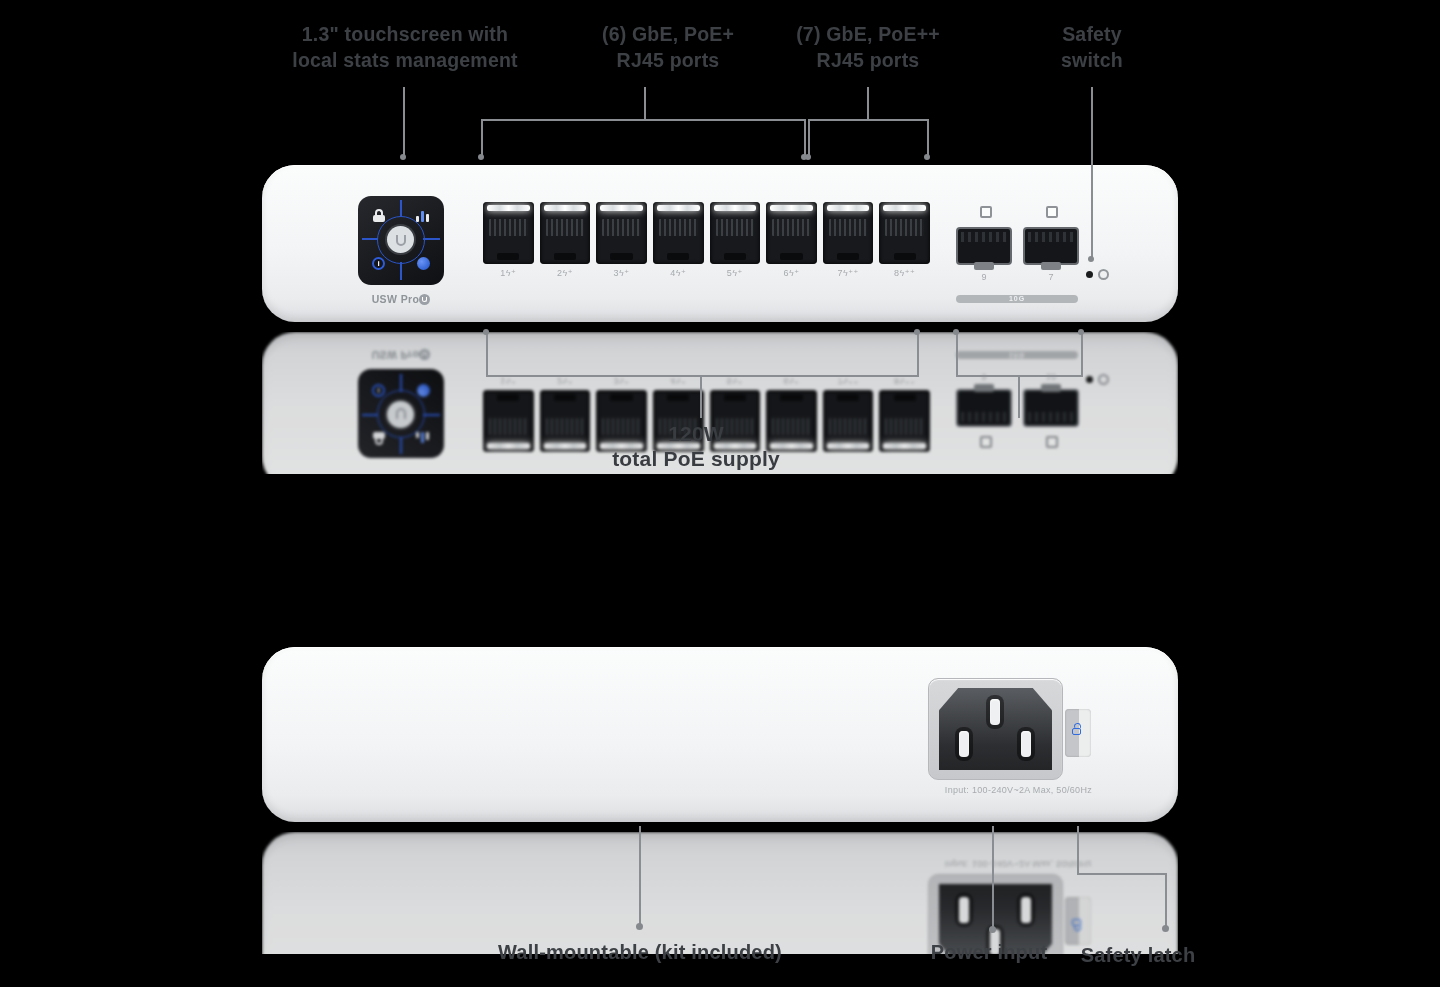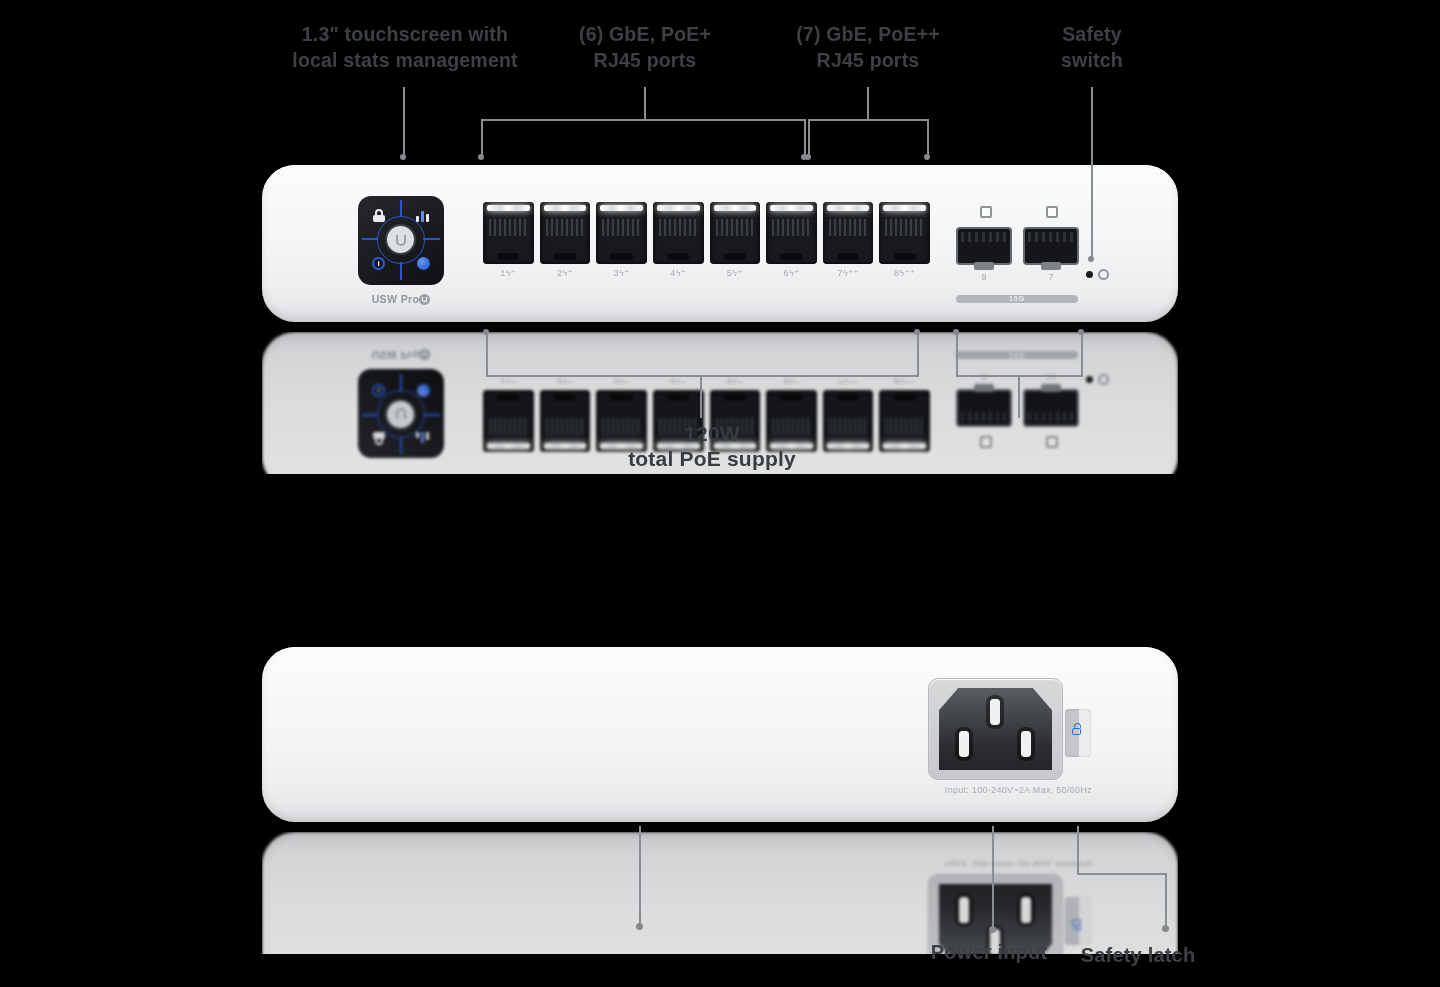--- a/index.html
+++ b/index.html
@@ -95,21 +95,21 @@
 </style>
 </head>
 <body>
 
 <div class="stage">
 
   <div class="callout" style="left:405px;top:21px">
     <div>1.3" touchscreen with</div>
     <div>local stats management</div>
   </div>
-  <div class="callout" style="left:645px;top:21px">
+  <div class="callout" style="left:668px;top:21px">
     <div>(6) GbE, PoE+</div>
     <div>RJ45 ports</div>
   </div>
   <div class="callout" style="left:868px;top:21px">
     <div>(7) GbE, PoE++</div>
     <div>RJ45 ports</div>
   </div>
   <div class="callout" style="left:1092px;top:21px">
     <div>Safety</div>
     <div>switch</div>
@@ -347,21 +347,21 @@
   <div class="dot small" style="left:483px;top:329px"></div>
   <div class="dot small" style="left:914px;top:329px"></div>
 
   <div class="pl v" style="left:956px;top:332px;height:45px"></div>
   <div class="pl v" style="left:1081px;top:332px;height:45px"></div>
   <div class="pl h" style="left:956px;top:375px;width:127px"></div>
   <div class="pl v" style="left:1018px;top:377px;height:41px"></div>
   <div class="dot small" style="left:953px;top:329px"></div>
   <div class="dot small" style="left:1078px;top:329px"></div>
 
-  <div class="callout mid" style="left:712px;top:421px">
+  <div class="callout mid" style="left:696px;top:421px">
     <div>120W</div>
     <div>total PoE supply</div>
   </div>
 
   <div class="device" id="back-device" style="left:262px;top:647px;width:916px;height:175px">
     <div class="inlet">
       <div class="recess"></div>
       <div class="prong" style="left:61px;top:20px"></div>
       <div class="prong" style="left:30px;top:52px"></div>
       <div class="prong" style="left:92px;top:52px"></div>
@@ -385,20 +385,23 @@
       <span class="shackle"></span>
       <span class="lbody"></span>
     </div>
     <div class="rating">Input: 100-240V~2A Max, 50/60Hz</div>
   </div>
     <div class="fade"></div>
   </div>
 
   <div class="pl v" style="left:639px;top:826px;height:100px"></div>
   <div class="dot" style="left:636px;top:923px"></div>
+  <div class="callout bottom" style="left:640px;top:941px">
+    <div>Wall-mountable (kit included)</div>
+  </div>
 
   <div class="pl v" style="left:992px;top:826px;height:103px"></div>
   <div class="dot" style="left:989px;top:926px"></div>
   <div class="callout bottom" style="left:989px;top:941px">
     <div>Power input</div>
   </div>
 
   <div class="pl v" style="left:1077px;top:826px;height:49px"></div>
   <div class="pl h" style="left:1077px;top:873px;width:90px"></div>
   <div class="pl v" style="left:1165px;top:873px;height:55px"></div>

